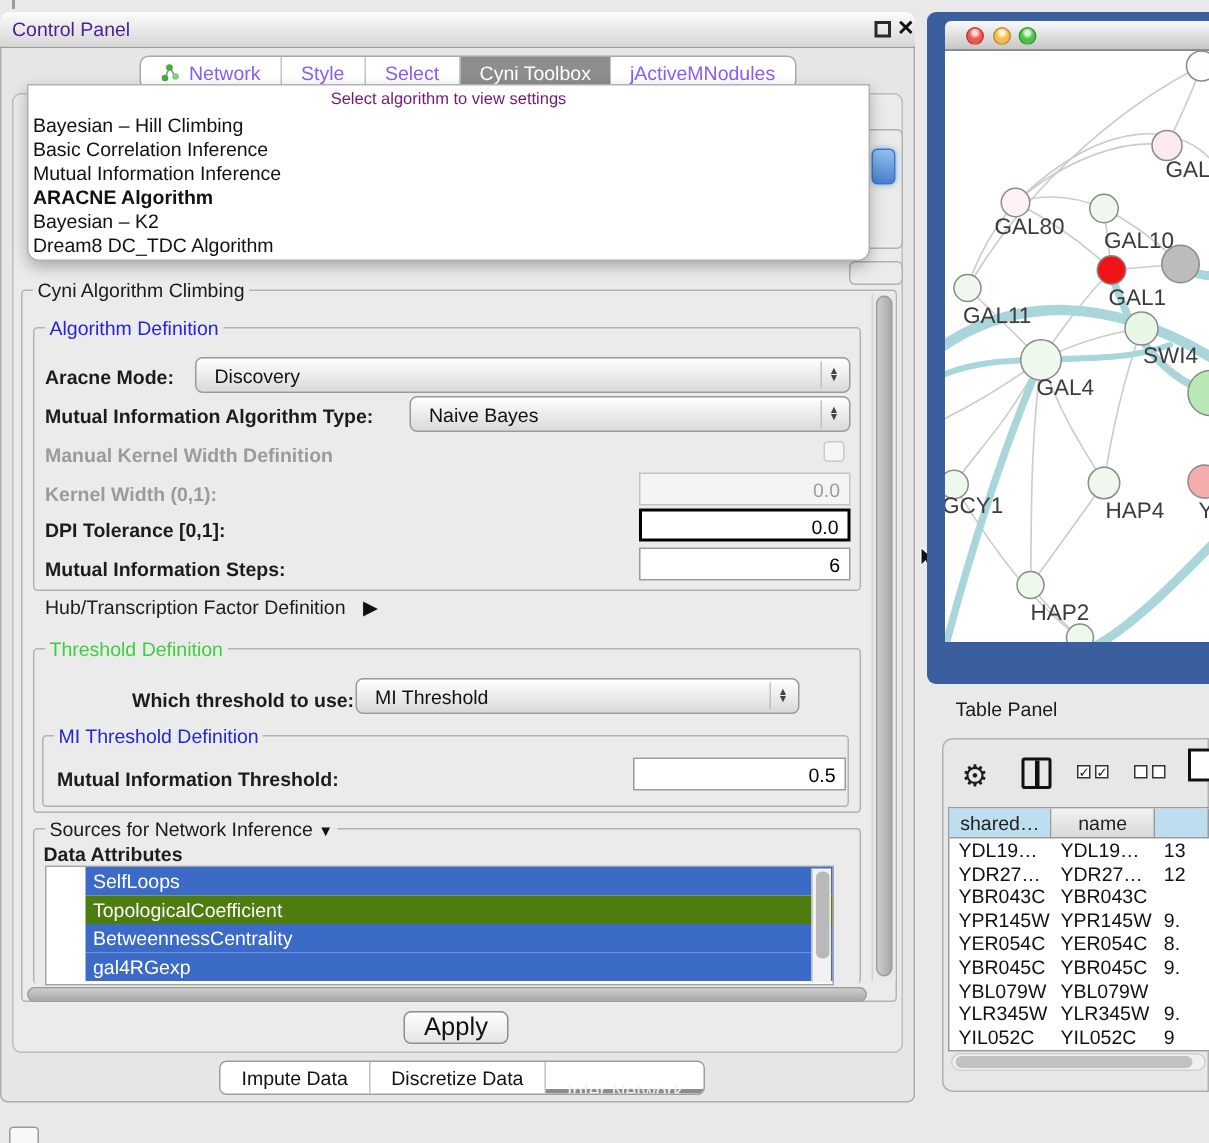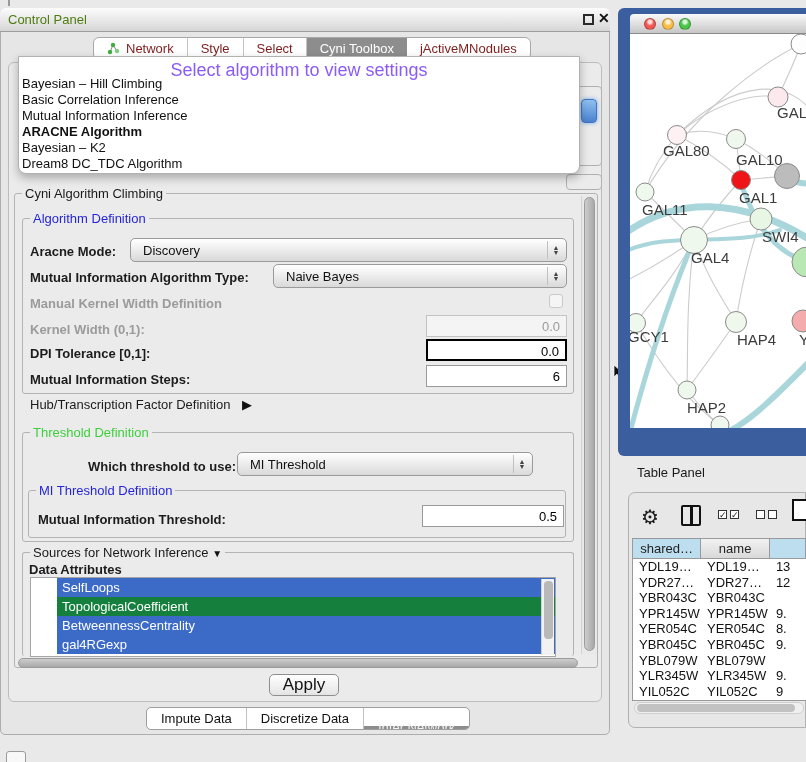--- a/index.html
+++ b/index.html
@@ -7,46 +7,46 @@
   body { font-family:"Liberation Sans", sans-serif; background:#e9e9e9; color:#1a1a1a; overflow:hidden; }
   #app { position:relative; width:806px; height:762px; background:#e9e9e9; overflow:hidden; font-size:13px; }
   .abs { position:absolute; }
 
   
   #control-panel { left:0; top:8px; width:610px; height:727px; background:#e6e6e6;
     border:1px solid #adadad; border-radius:5px; }
   #cp-titlebar { left:0; top:8px; width:610px; height:24px;
     background:linear-gradient(#fcfcfc,#d6d6d6); border-bottom:1px solid #9e9e9e;
     border-radius:5px 5px 0 0; }
-  #cp-title { left:8px; top:12px; font-size:13px; color:#4d7c0f; }
+  #cp-title { left:8px; top:12px; font-size:13px; color:#4c1d95; }
   .float-icon { left:583px; top:14px; width:11px; height:11px; border:2px solid #2a2a2a; background:transparent; }
   .close-icon { left:598px; top:10px; font-size:14px; font-weight:bold; color:#111; }
 
   
   #top-tabs { left:93px; top:37px; height:23px; display:flex; background:#ffffff;
     border:1px solid #a8a8a8; border-radius:6px; overflow:hidden; }
-  .ttab { display:flex; align-items:center; padding:0 13px; font-size:13px; color:#7f1d1d;
+  .ttab { display:flex; align-items:center; padding:0 13px; font-size:13px; color:#8b5cf6;
     border-right:1px solid #c4c4c4; white-space:nowrap; }
   .ttab:last-child { border-right:none; }
   .ttab.sel { background:#8d8d8d; color:#fff; border-right:none; }
   .net-icon { width:13px; height:13px; margin-right:6px; }
 
   
   #content-panel { left:8px; top:62px; width:594px; height:640px; background:#ebebeb;
     border:1px solid #bdbdbd; border-radius:6px; }
 
   
   .frag-box { border:1px solid #b0b0b0; border-radius:4px; background:#ebebeb; }
   .frag-stepper { background:linear-gradient(#8fc0f0,#4a82cf); border:1px solid #3f74c2;
     border-radius:4px; box-shadow:0 0 4px #7aa8e0; }
 
   
   #algo-dropdown { left:18px; top:56px; width:562px; height:118px; background:#ffffff;
     border:1px solid #b2b2b2; border-radius:0 0 8px 8px; box-shadow:0 4px 10px rgba(0,0,0,.28); z-index:50; }
-  #algo-dd-header { text-align:center; color:#8b5cf6; font-size:18px; padding-top:3px; height:19px; }
+  #algo-dd-header { text-align:center; color:#701a75; font-size:11px; padding-top:3px; height:19px; }
   .dd-item { height:16px; line-height:16px; padding-left:3px; font-size:13px; color:#111; white-space:nowrap; }
   .dd-item.sel { font-weight:bold; }
 
   
   .gbox { position:absolute; border:1px solid #b3b3b3; border-radius:3px; }
   .gtitle { position:absolute; top:-8px; left:7px; background:#ebebeb; padding:0 3px; font-size:13px; white-space:nowrap; }
   .t-blue { color:#2525d8; }
   .t-green { color:#3ecf3e; }
 
   .lbl { position:absolute; font-size:13px; font-weight:bold; color:#1c1c1c; white-space:nowrap; }
@@ -227,21 +227,21 @@
   <div class="gbox" style="left:22px;top:552px;width:552px;height:104px;border-bottom:none;">
     <span class="gtitle">
       <span>Sources for Network Inference</span>
       <span class="tri">▼</span>
     </span>
   </div>
   <div class="lbl" style="left:26px;top:562px;background:#ebebeb;padding:0 3px;">Data Attributes</div>
   <div class="abs" id="attr-list">
     <div id="attr-items">
         <div class="attr-item" style="background: rgb(60, 107, 199);">SelfLoops</div>
-        <div class="attr-item" style="background: #15803d;">TopologicalCoefficient</div>
+        <div class="attr-item" style="background: #4d7c0f;">TopologicalCoefficient</div>
         <div class="attr-item" style="background: rgb(60, 107, 199);">BetweennessCentrality</div>
         <div class="attr-item" style="background: rgb(60, 107, 199);">gal4RGexp</div>
       </div>
     <div id="attr-scroll">
       <div id="attr-thumb"></div>
     </div>
   </div>
 
   <div class="abs" id="apply-btn">Apply</div>
 

